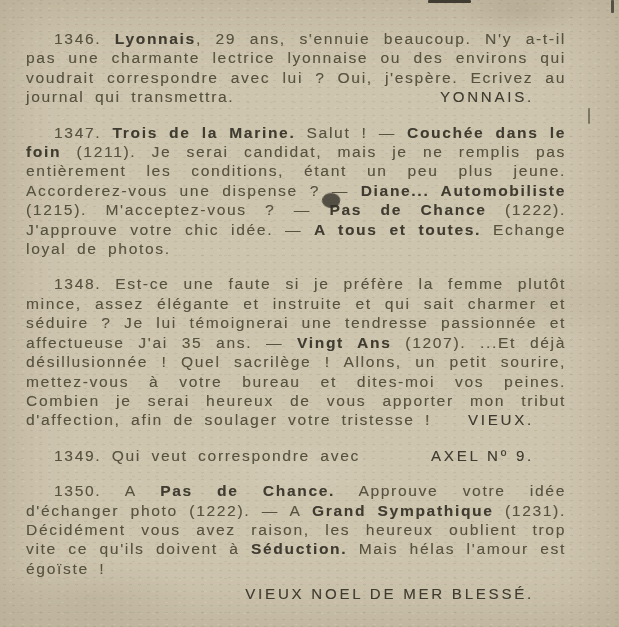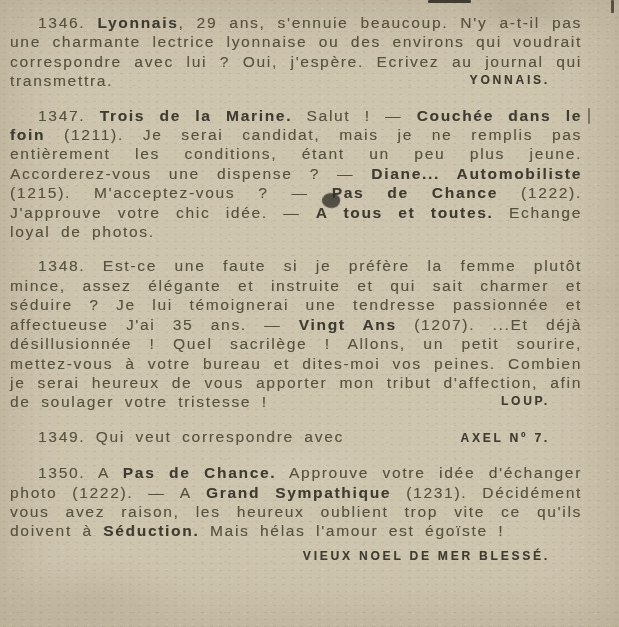--- a/index.html
+++ b/index.html
@@ -41,40 +41,40 @@
       radial-gradient(ellipse 150px 60px at 90px 600px, rgba(110, 95, 70, 0.10), transparent 70%),
       radial-gradient(ellipse 120px 40px at 300px 470px, rgba(228, 222, 202, 0.18), transparent 70%);
   }
   .column {
     position: absolute;
     left: 10px;
     top: 13px;
     width: 572px;
     z-index: 2;
   }
-  .ad { margin: 0; }
+  .ad { margin: 16px; }
   .ad + .ad { margin-top: 15px; }
   .ad-body {
     margin: 0;
     font-size: 15.5px;
     line-height: 19.4px;
     letter-spacing: 1.7px;
     word-spacing: 4.5px;
     text-align: justify;
     text-indent: 28px;
     color: var(--ink, #57523f);
     text-shadow: 0.3px 0.3px 0 rgba(87, 82, 63, 0.35);
   }
   .ad-body .b {
     font-weight: 700;
     color: var(--ink-bold, #403c31);
   }
   .sig {
-    font-weight: 700;
-    font-size: 12px;
+    font-weight: 400;
+    font-size: 15px;
     line-height: 19.4px;
     letter-spacing: 2.8px;
     text-align: right;
     padding-right: 32px;
     color: var(--ink-bold, #403c31);
     text-shadow: 0.3px 0.3px 0 rgba(64, 60, 49, 0.35);
   }
   .sig-same-line { margin-top: -19.4px; }
   .sig-own-line  { margin-top: 6px; }
   .ad-inline {
@@ -113,25 +113,25 @@
   <div class="column">
       <article class="ad">
         <p class="ad-body"><span class="r">1346. </span><span class="b">Lyonnais</span><span class="r">, 29 ans, s'ennuie beaucoup. N'y a-t-il pas une charmante lectrice lyonnaise ou des environs qui voudrait correspondre avec lui ? Oui, j'espère. Ecrivez au journal qui transmettra.</span></p>
         <div class="sig sig-same-line">YONNAIS.</div>
       </article>
       <article class="ad">
         <p class="ad-body"><span class="r">1347. </span><span class="b">Trois de la Marine.</span><span class="r"> Salut ! — </span><span class="b">Couchée dans le foin</span><span class="r"> (1211). Je serai candidat, mais je ne remplis pas entièrement les conditions, étant un peu plus jeune. Accorderez-vous une dispense ? — </span><span class="b">Diane... Automobiliste</span><span class="r"> (1215). M'acceptez-vous ? — </span><span class="b">Pas de Chance</span><span class="r"> (1222). J'approuve votre chic idée. — </span><span class="b">A tous et toutes.</span><span class="r"> Echange loyal de photos.</span></p>
       </article>
       <article class="ad">
         <p class="ad-body"><span class="r">1348. Est-ce une faute si je préfère la femme plutôt mince, assez élégante et instruite et qui sait charmer et séduire ? Je lui témoignerai une tendresse passionnée et affectueuse J'ai 35 ans. — </span><span class="b">Vingt Ans</span><span class="r"> (1207). ...Et déjà désillusionnée ! Quel sacrilège ! Allons, un petit sourire, mettez-vous à votre bureau et dites-moi vos peines. Combien je serai heureux de vous apporter mon tribut d'affection, afin de soulager votre tristesse !</span></p>
-        <div class="sig sig-same-line">LOUP.</div>
+        <div class="sig sig-same-line">VIEUX.</div>
       </article>
       <article class="ad ad-inline">
         <p class="ad-body"><span class="r">1349. Qui veut correspondre avec</span></p>
-        <div class="sig sig-inline">AXEL Nº 7.</div>
+        <div class="sig sig-inline">AXEL Nº 9.</div>
       </article>
       <article class="ad">
         <p class="ad-body"><span class="r">1350. A </span><span class="b">Pas de Chance.</span><span class="r"> Approuve votre idée d'échanger photo (1222). — A </span><span class="b">Grand Sympathique</span><span class="r"> (1231). Décidément vous avez raison, les heureux oublient trop vite ce qu'ils doivent à </span><span class="b">Séduction.</span><span class="r"> Mais hélas l'amour est égoïste !</span></p>
         <div class="sig sig-own-line">VIEUX NOEL DE MER BLESSÉ.</div>
       </article>
     </div>
   <div class="artifact artifact-top-edge"></div>
   <div class="artifact artifact-right-corner"></div>
   <div class="artifact artifact-right-dash"></div>
   <div class="artifact ink-blot"></div>

